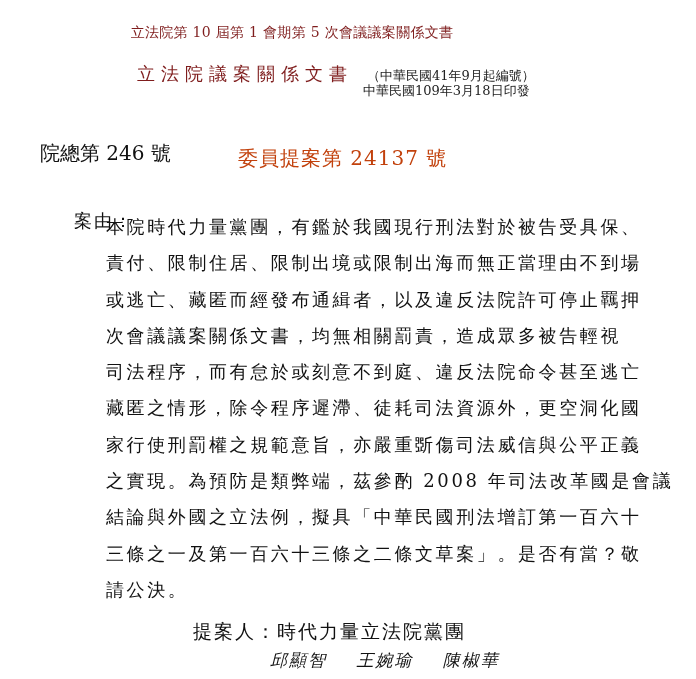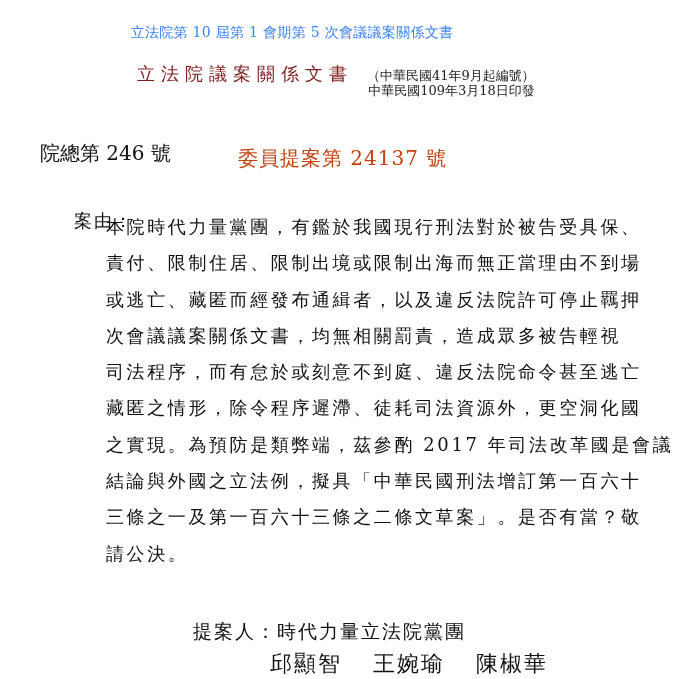--- a/index.html
+++ b/index.html
@@ -10,37 +10,37 @@
       position: relative;
       overflow: hidden;
       color: #111111;
       font-family: "DejaVu Serif", "Liberation Serif", serif;
     }
     .abs { position: absolute; white-space: nowrap; }
     .session-header {
       left: 0; width: 584px; top: 24px;
       text-align: center;
       font-size: 14px;
-      color: #3b82f6;
+      color: #7f1d1d;
       letter-spacing: 0.3px;
     }
     .doc-title {
       left: 98px; top: 62px;
       font-size: 18px;
       letter-spacing: 6px;
       color: #7f1d1d;
       margin-left: 39px;
     }
     .side-note {
       left: 363px; top: 68px;
       font-size: 13px;
       line-height: 15px;
       color: #222;
     }
-    .side-note div { white-space: nowrap; text-align: right; }
+    .side-note div { white-space: nowrap; }
     .side-note .n1 { padding-left: 4px; }
     .ref-general {
       left: 40px; top: 140px;
       font-size: 20px;
       color: #111;
     }
     .ref-member {
       left: 238px; top: 145px;
       font-size: 20px;
       letter-spacing: 1px;
@@ -60,22 +60,23 @@
     }
     .case-body div { white-space: nowrap; height: 36.3px; }
     .proposer {
       left: 193px; top: 619px;
       font-size: 19px;
       letter-spacing: 2px;
     }
     .proposer .label { }
     .cosigners {
       left: 270px; top: 649px;
-      font-size: 22px;
+      font-size: 17px;
       letter-spacing: 2px;
+      font-style: italic;
     }
     .cosigners span { margin-right: 22px; }
   </style>
 </head>
 <body>
 
 <div class="abs session-header">立法院第 10 屆第 1 會期第 5 次會議議案關係文書</div>
 
 <div class="abs doc-title">立法院議案關係文書</div>
 
@@ -88,21 +89,22 @@
 <div class="abs ref-member">委員提案第 24137 號</div>
 
 <div class="abs case-label">案由：</div>
 <div class="abs case-body">
   <div>本院時代力量黨團，有鑑於我國現行刑法對於被告受具保、</div>
   <div>責付、限制住居、限制出境或限制出海而無正當理由不到場</div>
   <div>或逃亡、藏匿而經發布通緝者，以及違反法院許可停止羈押</div>
   <div>次會議議案關係文書，均無相關罰責，造成眾多被告輕視</div>
   <div>司法程序，而有怠於或刻意不到庭、違反法院命令甚至逃亡</div>
   <div>藏匿之情形，除令程序遲滯、徒耗司法資源外，更空洞化國</div>
-  <div>之實現。為預防是類弊端，茲參酌 2017 年司法改革國是會議</div>
+  <div>家行使刑罰權之規範意旨，亦嚴重斲傷司法威信與公平正義</div>
+  <div>之實現。為預防是類弊端，茲參酌 2008 年司法改革國是會議</div>
   <div>結論與外國之立法例，擬具「中華民國刑法增訂第一百六十</div>
   <div>三條之一及第一百六十三條之二條文草案」。是否有當？敬</div>
   <div>請公決。</div>
 </div>
 
 <div class="abs proposer">
   <span class="label">提案人：</span><span>時代力量立法院黨團</span>
 </div>
 
 <div class="abs cosigners">

